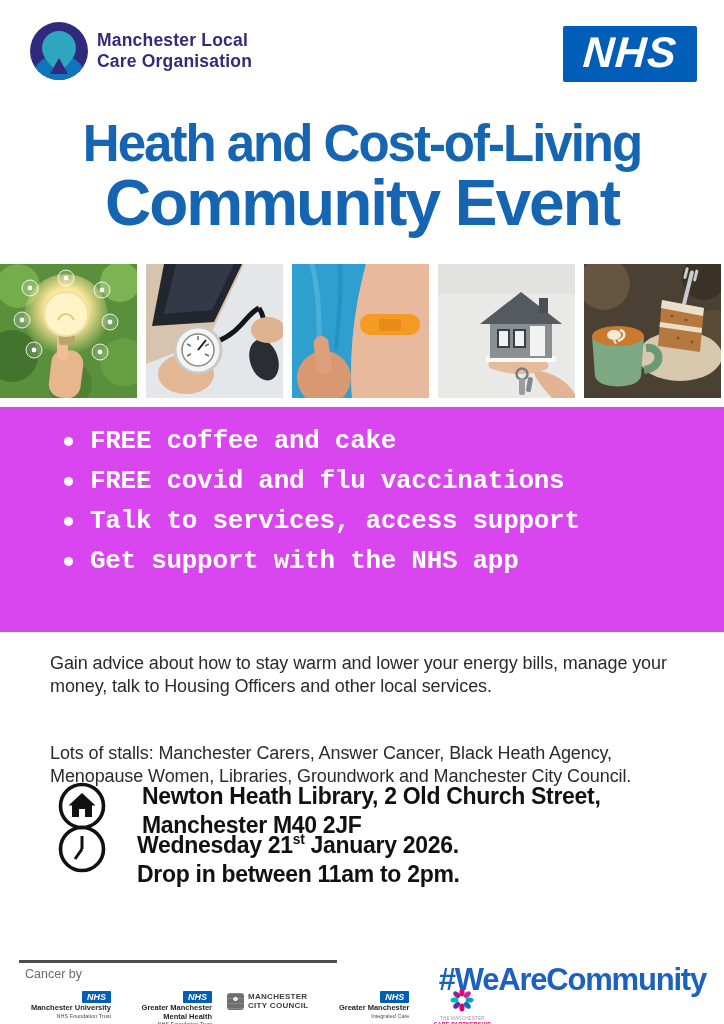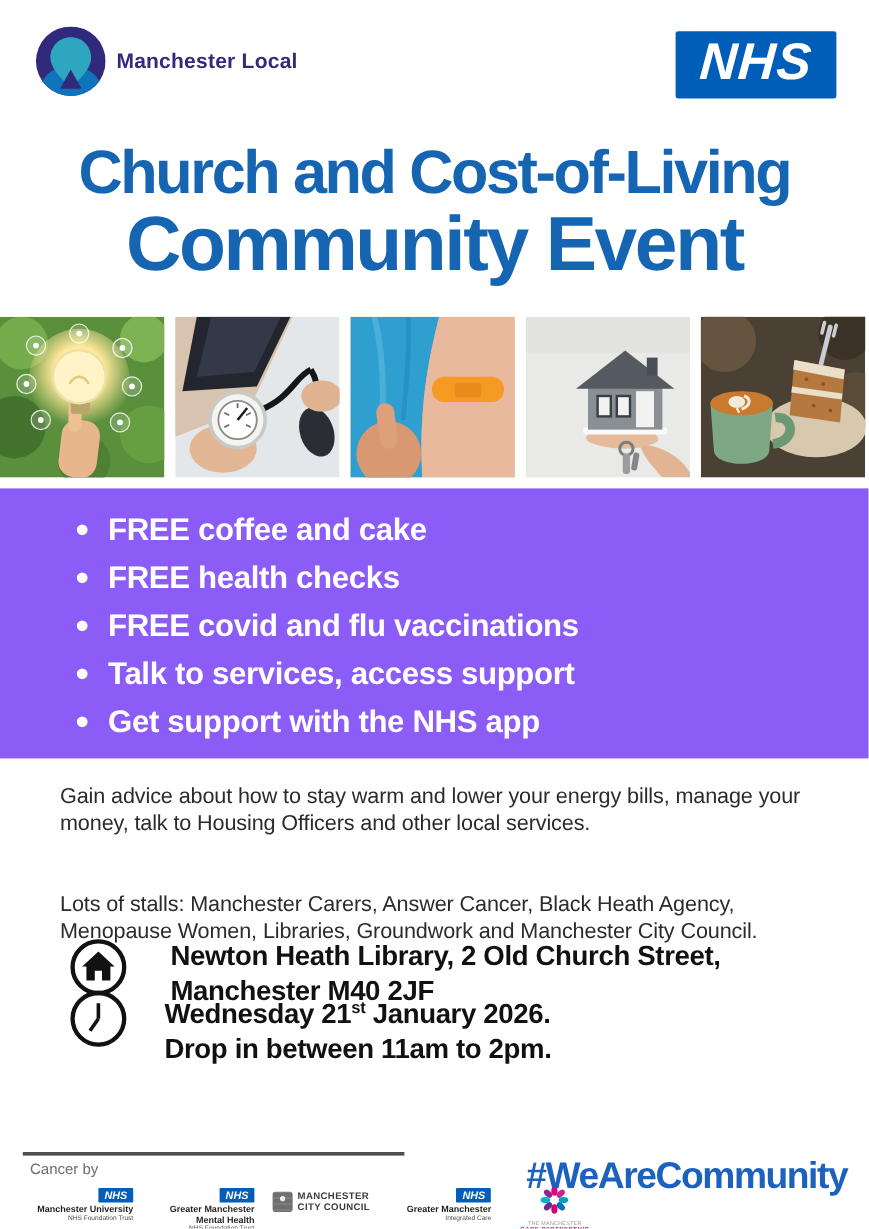--- a/index.html
+++ b/index.html
@@ -16,21 +16,21 @@
   
   .title { position:absolute; top:116px; left:0; right:0; text-align:center; color:#1565b3; font-weight:bold; }
   .title .t1 { font-size:51px; letter-spacing:-2px; line-height:56px; }
   .title .t2 { font-size:64px; letter-spacing:-2px; line-height:62px; }
 
   
   .photos { position:absolute; top:264px; left:0; width:724px; height:134px; display:flex; gap:9px; }
   .photos svg { width:137px; height:134px; display:block; }
 
   
-  .panel { position:absolute; top:407px; left:0; width:724px; height:225px; background:#8b5cf6; }
+  .panel { position:absolute; top:407px; left:0; width:724px; height:225px; background:#d946ef;font-family:Liberation Mono, monospace; }
   .panel ul { list-style:none; padding:14px 0 0 62px; }
   .panel li { position:relative; color:#ffffff; font-weight:bold; font-size:26px; line-height:40px; padding-left:28px; letter-spacing:-.3px; }
   .panel li::before { content:""; position:absolute; left:2px; top:16px; width:9px; height:9px; border-radius:50%; background:#ffffff; }
 
   
   .para { position:absolute; left:50px; width:645px; color:#2b2b2b; font-size:18px; line-height:23px; letter-spacing:-.1px; }
   .para1 { top:652px; }
   .para2 { top:718px;margin-top:24px; }
 
   
@@ -70,29 +70,30 @@
           <circle cx="29" cy="29" r="29"></circle>
         </clipPath>
       <g clip-path="url(#mc)">
         <path d="M0 60 C4 40 15 33 29 33 C43 33 54 40 58 60 Z" fill="#0f74bb"></path>
         <path d="M29 9 C39 9 46 17 46 26 C46 36 36 44 29 52 C22 44 12 36 12 26 C12 17 19 9 29 9 Z" fill="#2fa6bf"></path>
         <path d="M20 52 L29 36 L38 52 Z" fill="#312a7c"></path>
       </g>
     </svg>
     <div class="mlco-text">
       <div>Manchester Local</div>
+      <div>Care Organisation</div>
     </div>
   </div>
 
   <div class="nhs-logo">
     <span>NHS</span>
   </div>
 
   <div class="title">
-    <div class="t1">Church and Cost-of-Living</div>
+    <div class="t1">Heath and Cost-of-Living</div>
     <div class="t2">Community Event</div>
   </div>
 
   <div class="photos">
 
     <svg viewBox="0 0 137 134" preserveAspectRatio="none">
       <defs>
         <radialGradient id="glow1" cx="50%" cy="42%" r="55%">
           <stop offset="0%" stop-color="#fff9dd"></stop>
             <stop offset="45%" stop-color="#ffe79a"></stop>
@@ -207,21 +208,20 @@
       <ellipse cx="34" cy="72" rx="26" ry="10" fill="#c97a2e"></ellipse>
       <ellipse cx="30" cy="71" rx="7" ry="5" fill="#f3ead9"></ellipse>
       <path d="M36 66 C42 68 42 74 34 77" stroke="#f3ead9" stroke-width="2.5" fill="none"></path>
       <path d="M30 76 L32 80" stroke="#f3ead9" stroke-width="2" fill="none"></path>
     </svg>
   </div>
 
   <div class="panel">
     <ul>
       <li>FREE coffee and cake</li>
-      <li>FREE health checks</li>
       <li>FREE covid and flu vaccinations</li>
       <li>Talk to services, access support</li>
       <li>Get support with the NHS app</li>
     </ul>
   </div>
 
   <p class="para para1">Gain advice about how to stay warm and lower your energy bills, manage your money, talk to Housing Officers and other local services.</p>
   <p class="para para2">Lots of stalls: Manchester Carers, Answer Cancer, Black Heath Agency, Menopause Women, Libraries, Groundwork and Manchester City Council.</p>
 
   <div class="info-row loc-row">

